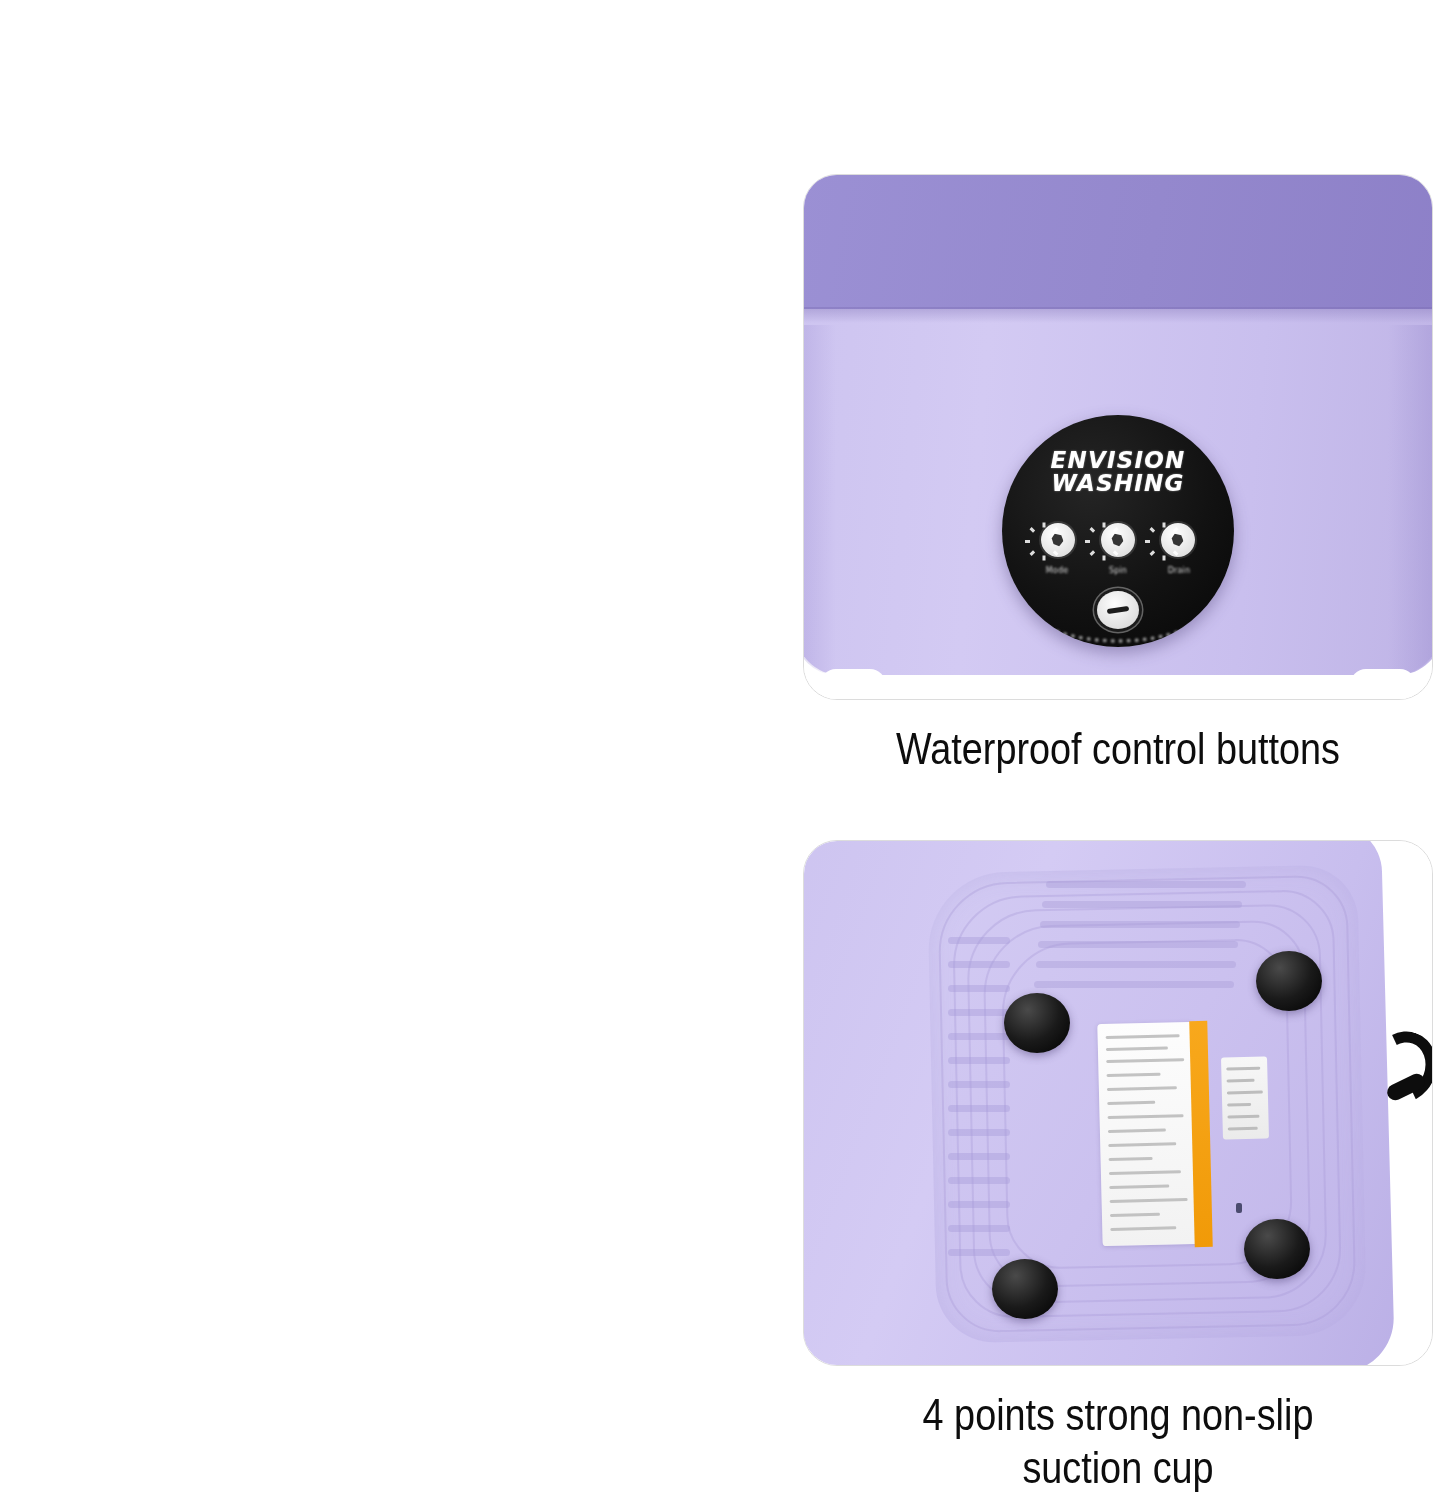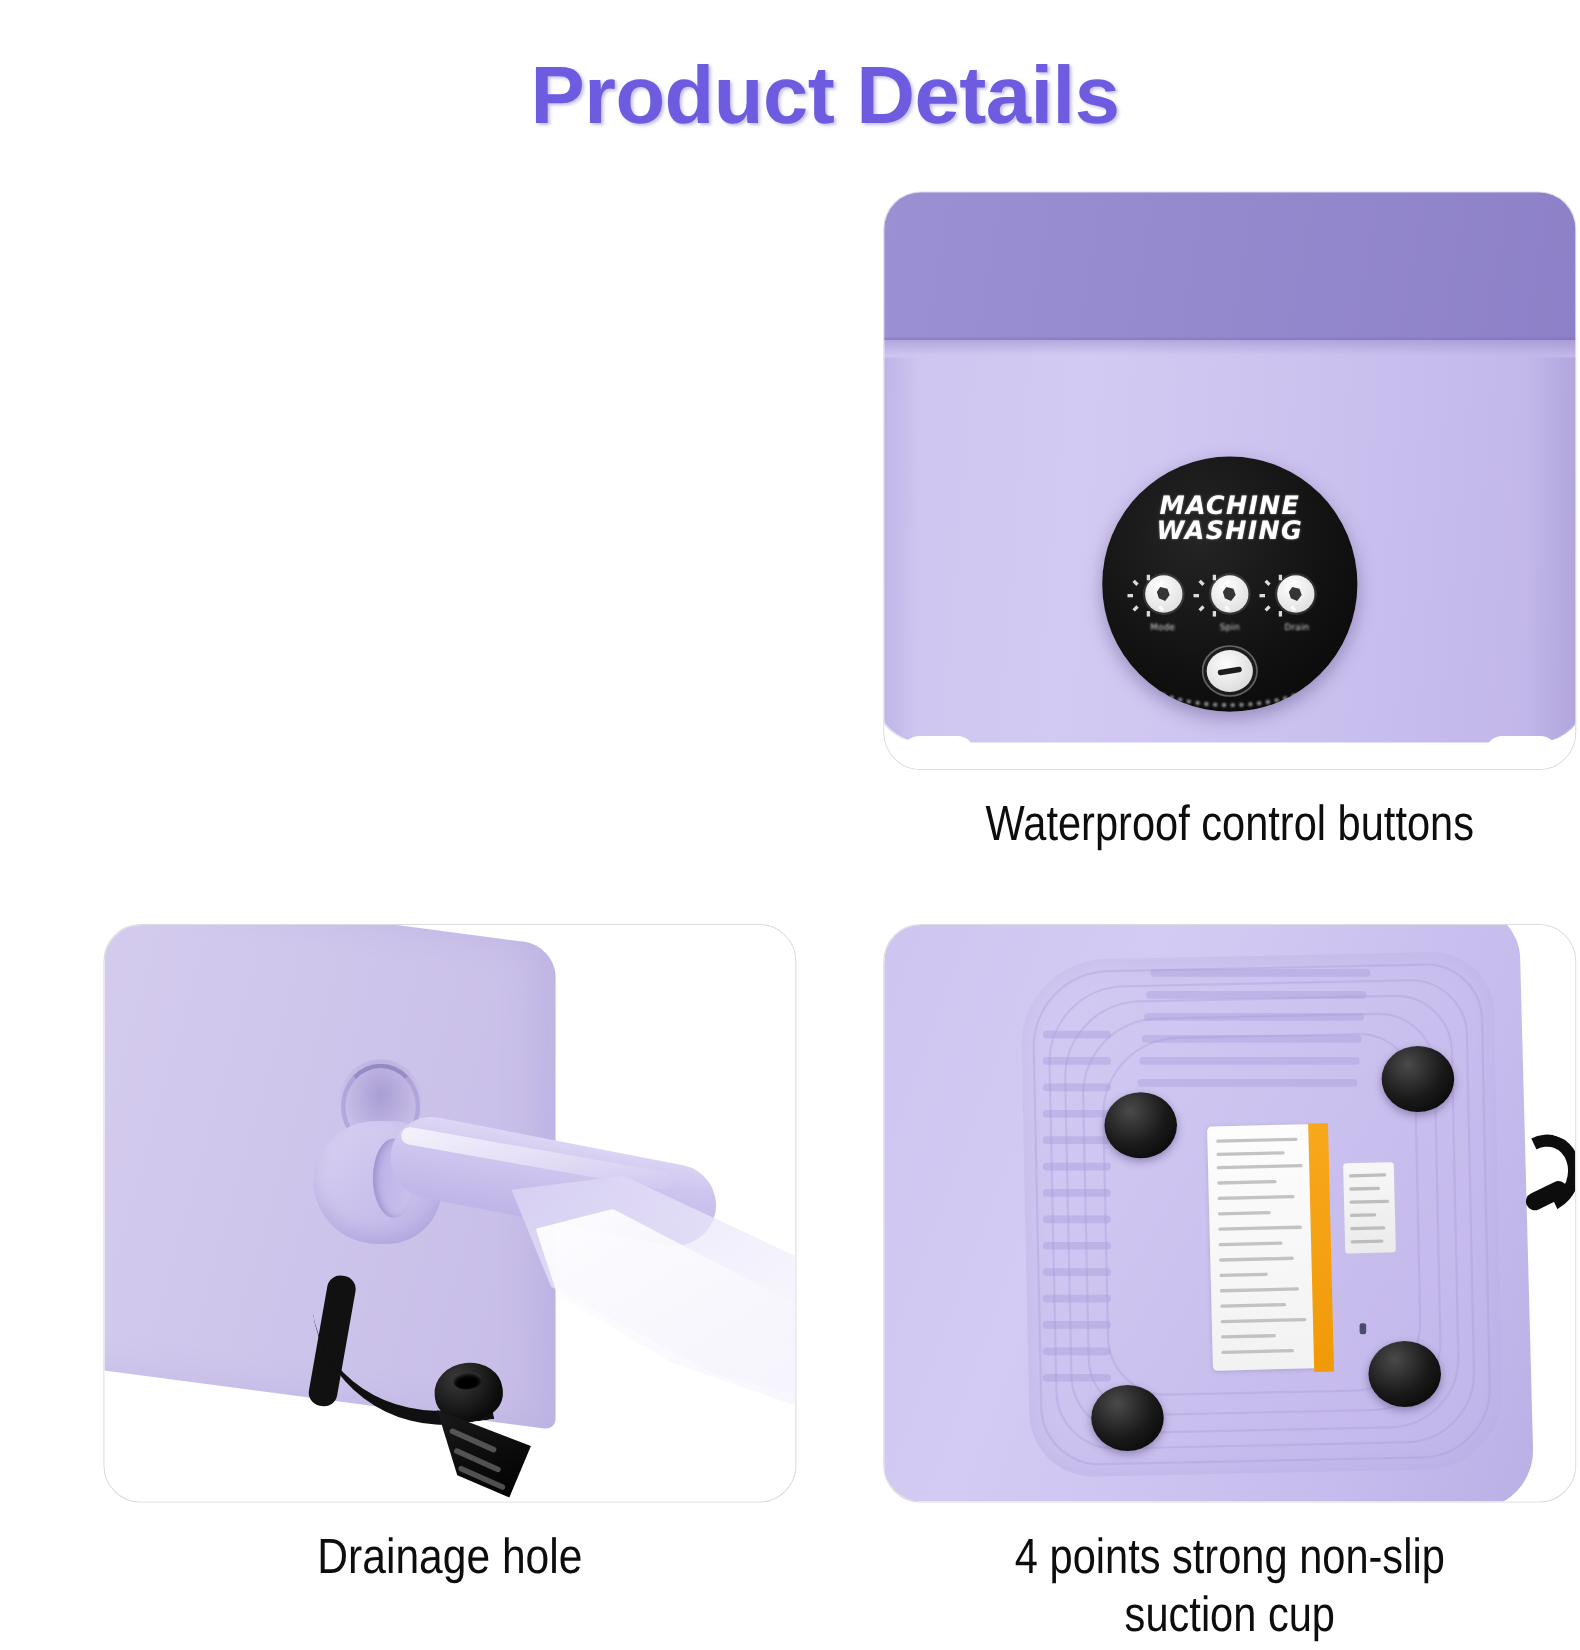--- a/index.html
+++ b/index.html
@@ -415,37 +415,36 @@
     position:absolute; right:6px; top:238px; width:40px; height:16px;
     background:#0d0d0d; border-radius: 8px; transform: rotate(-26deg);
   }
 </style>
 </head>
 <body>
 
 <div id="page">
 
 
-  <div class="page-title">Product Details</div>
 
 
   <div class="cell tr">
     <div class="photo-frame">
       <div class="p2">
         <div class="machine"></div>
         <div class="machine-lid"></div>
         <div class="lid-shadow"></div>
         <div class="body-left-bevel"></div>
         <div class="body-right-bevel"></div>
         <div class="foot-cut-l"></div>
         <div class="foot-cut-r"></div>
 
         <div class="control-panel">
           <div class="cp-title">
-            <span>MACHINE</span><br>
+            <span>ENVISION</span><br>
             <span>WASHING</span>
           </div>
 
           <div class="cp-btn-row">
             <div class="cp-btn">
               <div class="cp-rays">
                 <s style="transform:rotate(0deg)"></s>
                   <s style="transform:rotate(45deg)"></s>
                 <s style="transform:rotate(90deg)"></s>
                   <s style="transform:rotate(135deg)"></s>
@@ -486,43 +485,20 @@
           <div class="cp-lbl l3">Drain</div>
 
           <div class="cp-arc"></div>
           <div class="cp-power"></div>
         </div>
       </div>
     </div>
     <div class="caption">Waterproof control buttons</div>
   </div>
 
-  <div class="cell bl">
-    <div class="photo-frame">
-      <div class="p3">
-        <div class="wall"></div>
-        <div class="hole-shadow"></div>
-        <div class="hole-ring"></div>
-        <div class="plug-hose2"></div>
-        <div class="plug-hose"></div>
-        <div class="collar"></div>
-        <div class="collar-hole"></div>
-        <div class="spout"></div>
-        <div class="spout-gloss"></div>
-        <div class="water"></div>
-        <div class="water2"></div>
-        <div class="plug-cap"></div>
-        <div class="plug-tail"></div>
-        <div class="plug-slot s1"></div>
-        <div class="plug-slot s2"></div>
-        <div class="plug-slot s3"></div>
-      </div>
-    </div>
-    <div class="caption">Drainage hole</div>
-  </div>
 
   <div class="cell br">
     <div class="photo-frame">
       <div class="p4">
         <div class="case-side"></div>
         <div class="case"></div>
         <div class="base-plate"></div>
         <div class="plate-rings">
           <i></i>
             <i></i>

